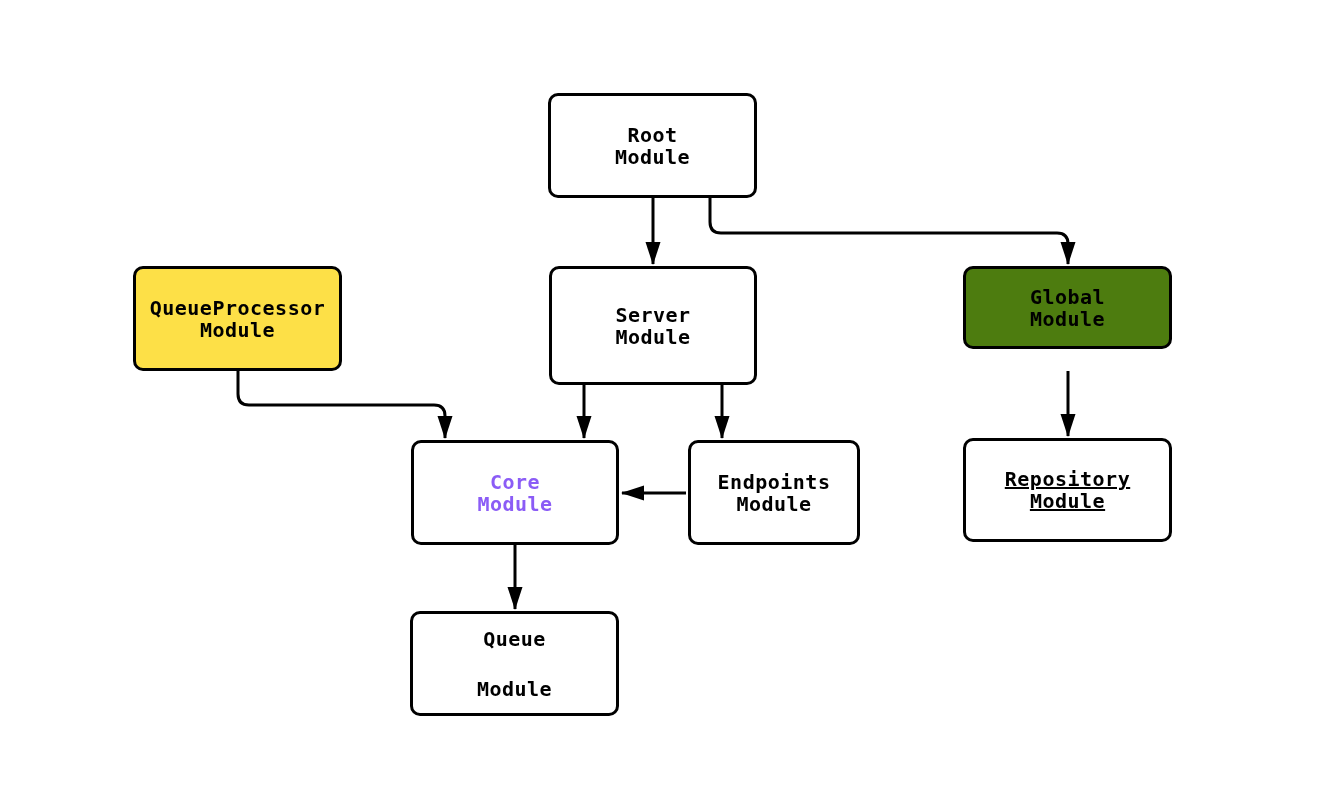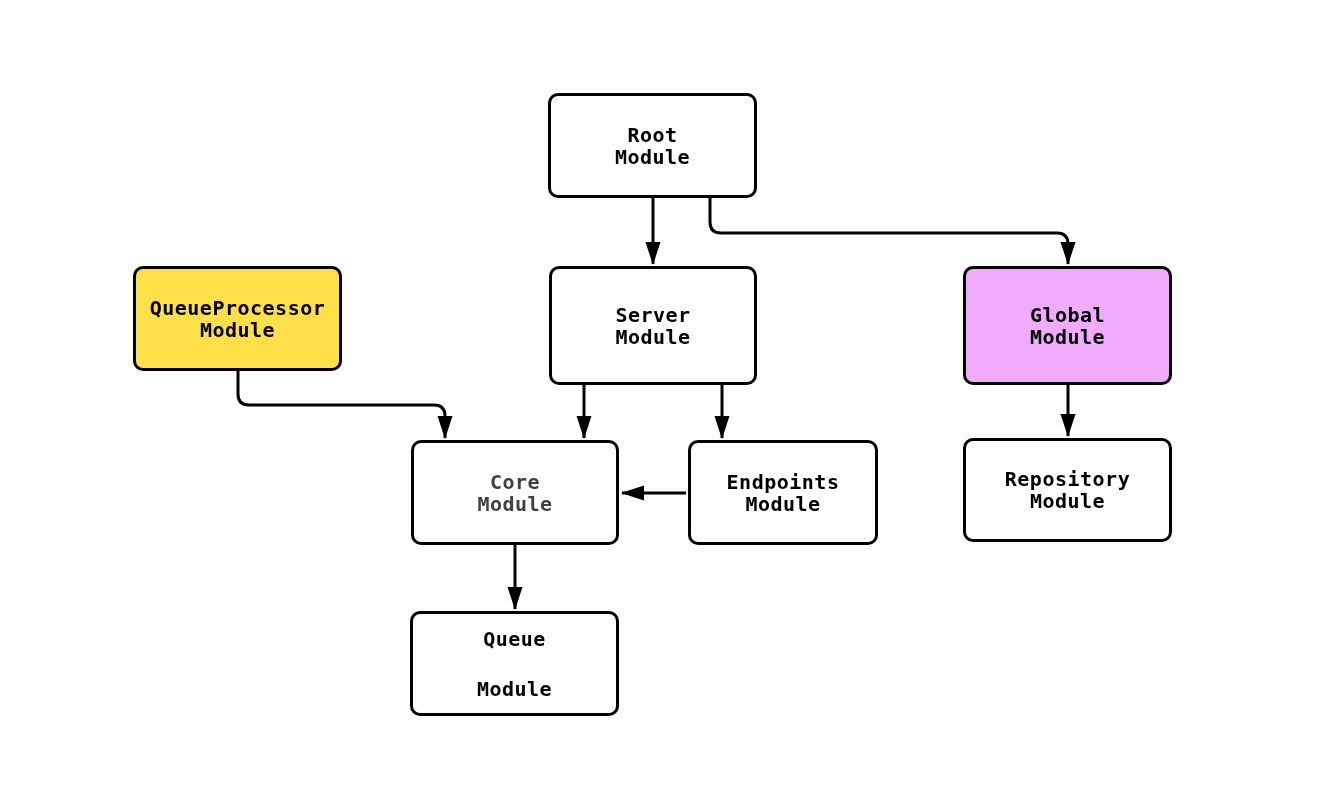--- a/index.html
+++ b/index.html
@@ -76,33 +76,33 @@
         <span>Module</span>
       </div>
       <div class="node" style="left: 133px; top: 266px; width: 209px; height: 105px; background: #fde047; border-color: rgb(0, 0, 0); color: rgb(0, 0, 0);">
         <span>QueueProcessor</span>
         <span>Module</span>
       </div>
       <div class="node" style="left: 549px; top: 266px; width: 208px; height: 119px; background: rgb(255, 255, 255); border-color: rgb(0, 0, 0); color: rgb(0, 0, 0);">
         <span>Server</span>
         <span>Module</span>
       </div>
-      <div class="node" style="left: 963px; top: 266px; width: 209px; height: 119px; background: #f0abfc; border-color: rgb(0, 0, 0); color: rgb(0, 0, 0);">
+      <div class="node" style="left: 963px; top: 266px; width: 209px; height: 83px; background: #4d7c0f; border-color: rgb(0, 0, 0); color: rgb(0, 0, 0);">
         <span>Global</span>
         <span>Module</span>
       </div>
-      <div class="node" style="left: 411px; top: 440px; width: 208px; height: 105px; background: rgb(255, 255, 255); border-color: rgb(0, 0, 0); color: #404040;">
+      <div class="node" style="left: 411px; top: 440px; width: 208px; height: 105px; background: rgb(255, 255, 255); border-color: rgb(0, 0, 0); color: #8b5cf6;">
         <span>Core</span>
         <span>Module</span>
       </div>
-      <div class="node" style="left: 688px; top: 440px; width: 190px; height: 105px; background: rgb(255, 255, 255); border-color: rgb(0, 0, 0); color: rgb(0, 0, 0);">
+      <div class="node" style="left: 688px; top: 440px; width: 172px; height: 105px; background: rgb(255, 255, 255); border-color: rgb(0, 0, 0); color: rgb(0, 0, 0);">
         <span>Endpoints</span>
         <span>Module</span>
       </div>
-      <div class="node" style="left: 963px; top: 438px; width: 209px; height: 104px; background: rgb(255, 255, 255); border-color: rgb(0, 0, 0); color: rgb(0, 0, 0);">
+      <div class="node" style="left: 963px; top: 438px; width: 209px; height: 104px; background: rgb(255, 255, 255); border-color: rgb(0, 0, 0); color: rgb(0, 0, 0); text-decoration: underline;">
         <span>Repository</span>
         <span>Module</span>
       </div>
       <div class="node" style="left: 410px; top: 611px; width: 209px; height: 105px; background: rgb(255, 255, 255); border-color: rgb(0, 0, 0); color: rgb(0, 0, 0); gap: 28px;">
         <span>Queue</span>
         <span>Module</span>
       </div>
     </div>
 </div>
 

